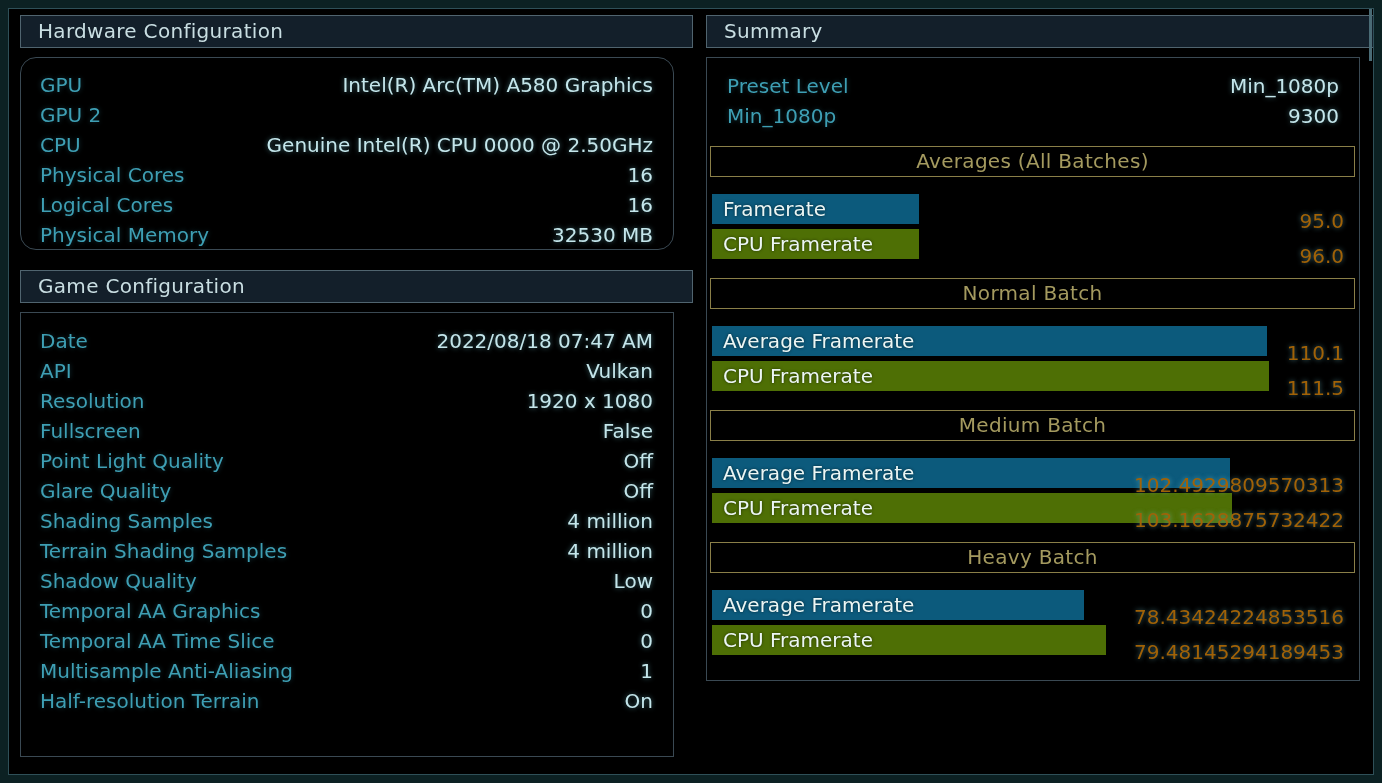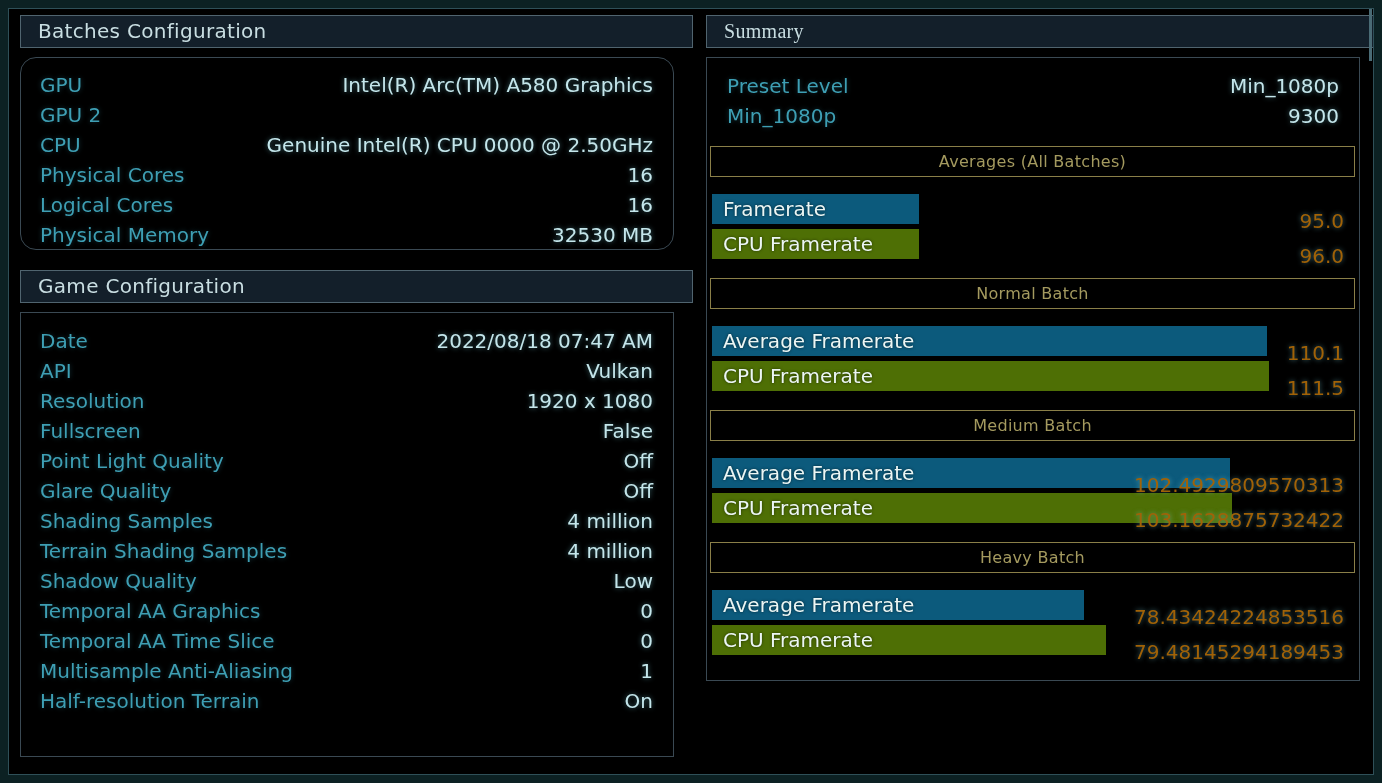--- a/index.html
+++ b/index.html
@@ -32,21 +32,21 @@
   .val{margin-left:auto;color:#C4E6EB;text-shadow:0 0 5px rgba(125,215,230,.5);white-space:nowrap;}
 
   
   #summary-box{position:absolute;left:706px;top:57px;width:654px;height:624px;border:1px solid #3A4953;box-sizing:border-box;}
   .srow{position:absolute;left:0;right:0;height:30px;line-height:30px;font-size:20px;}
   .srow .lbl{position:absolute;left:20px;}
   .srow .val{position:absolute;right:20px;margin:0;}
 
   .sec-hdr{
     position:absolute;left:3px;right:4px;height:29px;line-height:29px;
-    border:1px solid #8A7F48;color:#A49A5F;text-align:center;font-size:16px;letter-spacing:.3px;
+    border:1px solid #8A7F48;color:#A49A5F;text-align:center;font-size:20px;letter-spacing:.3px;
   }
   .barrow{position:absolute;left:5px;right:0;height:30px;}
   .bar{position:absolute;left:0;top:0;height:30px;}
   .bar.gpu{background:#0C5A7C;}
   .bar.cpu{background:#4E6F05;}
   .barlbl{
     position:absolute;left:11px;top:0;line-height:30px;font-size:20px;color:#ECF6F4;
     text-shadow:0 0 3px rgba(0,0,0,.6);white-space:nowrap;
   }
   .barval{
@@ -55,21 +55,21 @@
   }
 </style>
 </head>
 <body>
 
 <div id="page">
   <div id="frame"></div>
   <div id="scroll-thumb"></div>
 
   <div class="hdr left" style="top:15px;">
-    <span>Batches Configuration</span>
+    <span>Hardware Configuration</span>
   </div>
 
   <div class="cfgbox" style="top:57px;height:193px;padding-top:12px;border-radius:16px;">
     <div class="cfgrow">
       <span class="lbl">GPU</span>
       <span class="val">Intel(R) Arc(TM) A580 Graphics</span>
     </div>
     <div class="cfgrow">
       <span class="lbl">GPU 2</span>
       <span class="val"></span>
@@ -144,21 +144,21 @@
     <div class="cfgrow">
       <span class="lbl">Multisample Anti-Aliasing</span>
       <span class="val">1</span>
     </div>
     <div class="cfgrow">
       <span class="lbl">Half-resolution Terrain</span>
       <span class="val">On</span>
     </div>
   </div>
 
-  <div class="hdr right" style="top:15px;font-family:Liberation Serif, serif;">
+  <div class="hdr right" style="top:15px;">
     <span>Summary</span>
   </div>
 
   <div id="summary-box">
 
     <div class="srow" style="top:13px;">
       <span class="lbl">Preset Level</span>
       <span class="val">Min_1080p</span>
     </div>
     <div class="srow" style="top:43px;">

